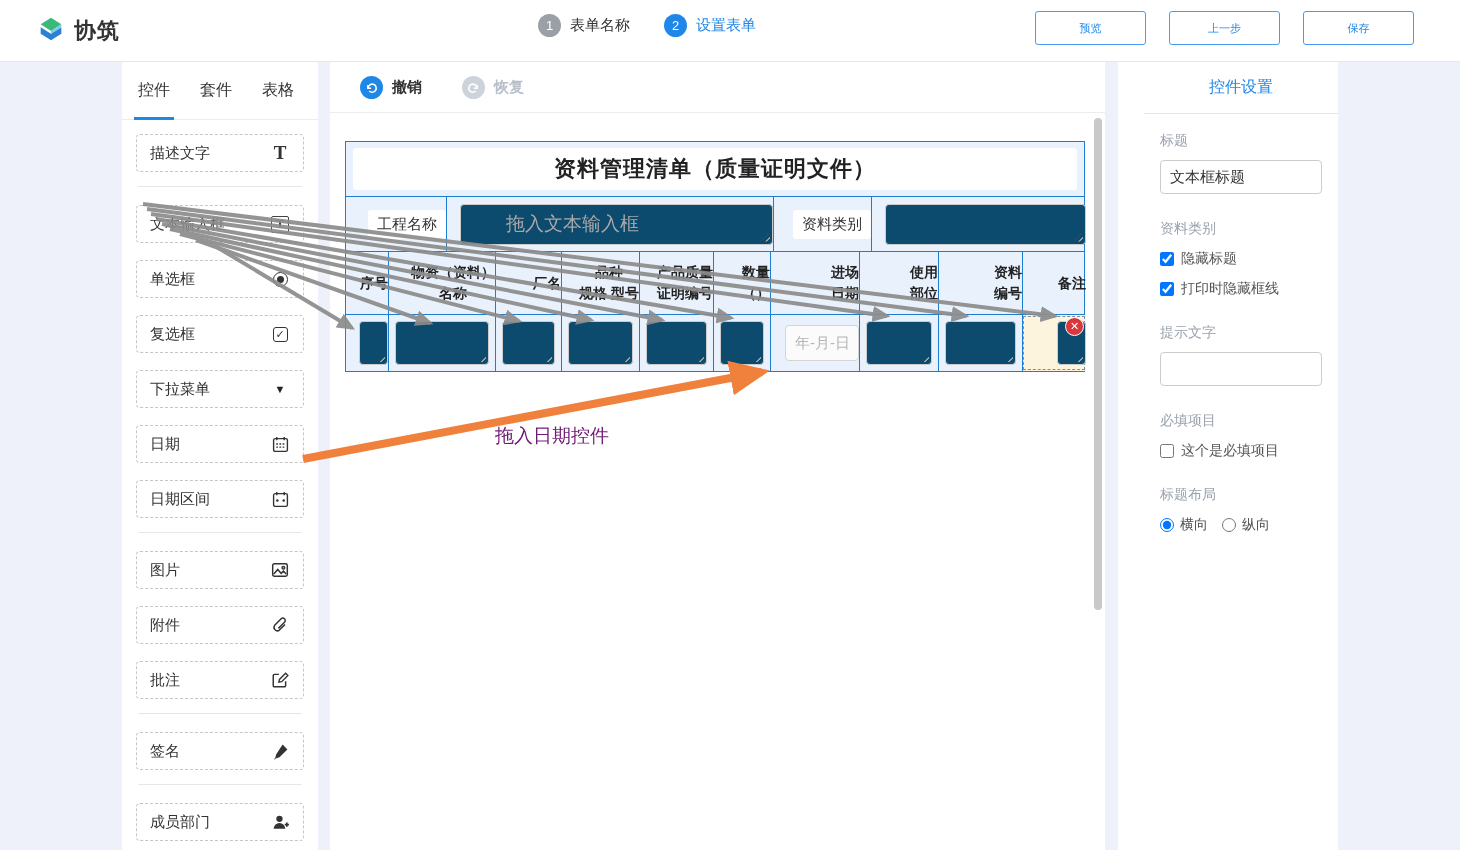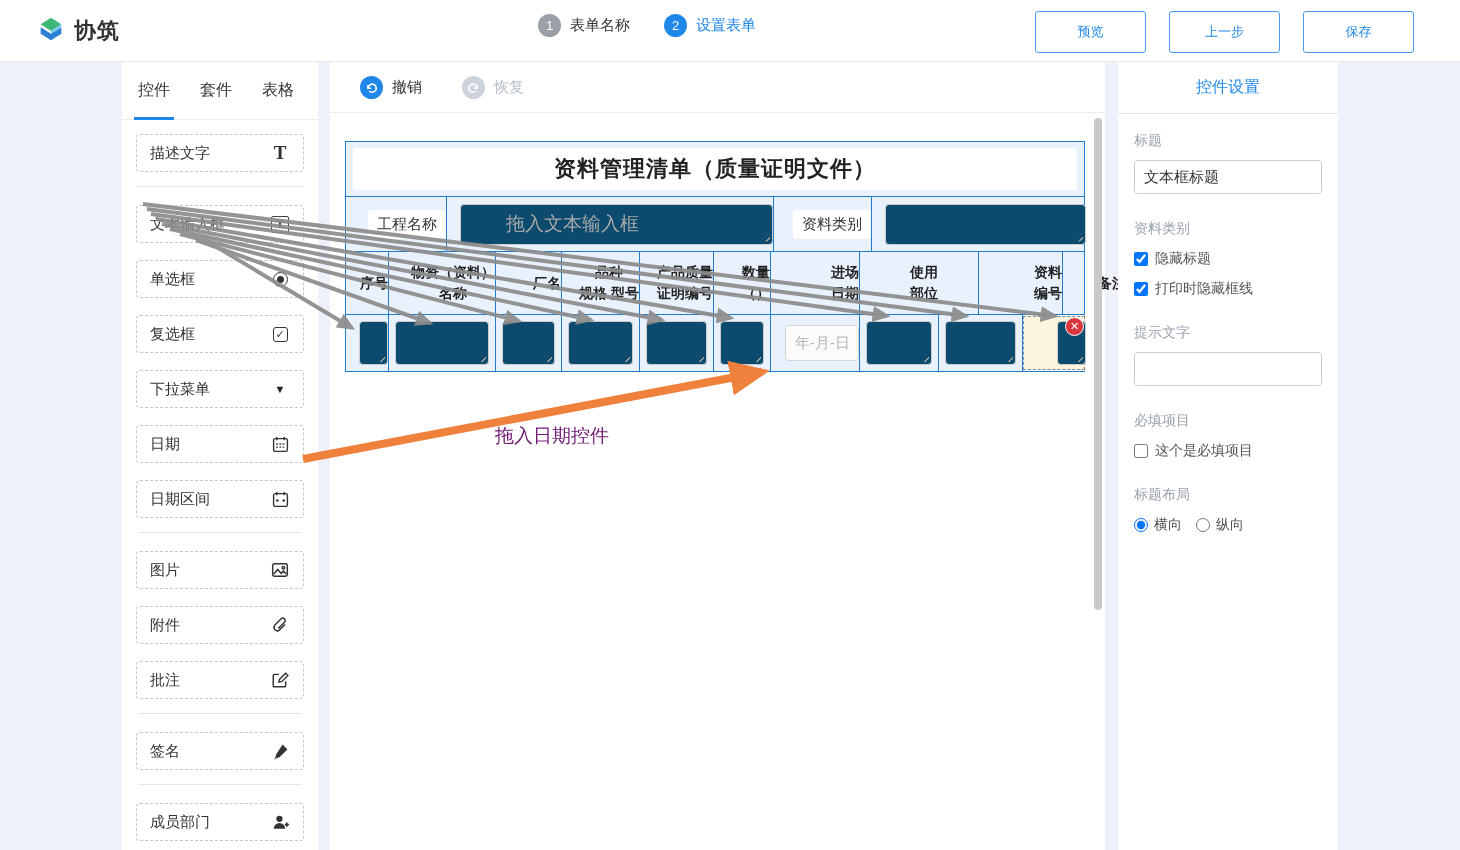--- a/index.html
+++ b/index.html
@@ -9,21 +9,21 @@
   .header { position:absolute; left:0; top:0; width:1460px; height:62px; background:#fff; border-bottom:1px solid #e8e8e8; z-index:10; }
   .logo { position:absolute; left:36px; top:14px; display:flex; align-items:center; gap:8px; }
   .logo-text { font-size:22px; font-weight:bold; color:#333; letter-spacing:1px; }
   .steps { position:absolute; left:538px; top:14px; display:flex; align-items:center; gap:34px; }
   .step { display:flex; align-items:center; gap:9px; }
   .step-circle { width:23px; height:23px; border-radius:50%; color:#fff; font-size:13px; display:flex; align-items:center; justify-content:center; }
   .step-inactive .step-circle { background:#9aa0a6; }
   .step-active .step-circle { background:#1f87e8; }
   .step-label { font-size:15px; color:#333; }
   .step-active .step-label { color:#1f87e8; }
-  .hbtn { position:absolute; top:11px; width:111px; height:42px; background:#fff; border:1px solid #4a9bf0; border-radius:3px; color:#1f87e8; font-size:13px; display:flex; align-items:center; justify-content:center; cursor:pointer; }
+  .hbtn { position:absolute; top:11px; width:111px; height:34px; background:#fff; border:1px solid #4a9bf0; border-radius:3px; color:#1f87e8; font-size:11px; display:flex; align-items:center; justify-content:center; cursor:pointer; }
 
   
   .sidebar { position:absolute; left:122px; top:62px; width:196px; height:788px; background:#fff; z-index:5; }
   .tabs { height:58px; border-bottom:1px solid #ececec; display:flex; align-items:center; padding:0 16px; gap:30px; }
   .tab { font-size:16px; color:#333; height:58px; display:flex; align-items:center; position:relative; cursor:pointer; }
   .tab.active { color:#333; }
   .tab.active::after { content:""; position:absolute; left:-4px; right:-4px; bottom:0; height:3px; background:#1f87e8; }
   .items { padding:14px 14px 0 14px; }
   .pal-item { height:38px; border:1px dashed #c6c6c6; border-radius:4px; display:flex; align-items:center; justify-content:space-between; padding:0 13px; margin-bottom:17px; background:#fff; cursor:grab; }
   .pal-label { font-size:15px; color:#333; }
@@ -32,21 +32,21 @@
   .serifT { font-family:"Liberation Serif","DejaVu Serif",serif; font-weight:bold; font-size:19px; }
   .boxT { width:18px; height:17px; border:1px solid #444; border-radius:2px; font-family:"Liberation Serif","DejaVu Serif",serif; font-weight:bold; font-size:12px; display:flex; align-items:center; justify-content:center; }
   .radio-ico { width:15px; height:15px; border:1.5px solid #333; border-radius:50%; display:flex; align-items:center; justify-content:center; }
   .radio-ico::after { content:""; width:7px; height:7px; background:#333; border-radius:50%; }
   .check-ico { width:15px; height:15px; border:1.5px solid #333; border-radius:3px; font-size:11px; font-weight:bold; display:flex; align-items:center; justify-content:center; }
   .dd-ico { font-size:11px; color:#222; }
 
   
   .canvas { position:absolute; left:330px; top:62px; width:775px; height:788px; background:#fff; z-index:5; }
   .toolbar { height:51px; border-bottom:1px solid #ececec; display:flex; align-items:center; padding:0 30px; gap:40px; }
-  .tool { display:flex; align-items:center; gap:9px; cursor:pointer; }
+  .tool { display:flex; align-items:center; gap:9px; cursor:pointer;font-weight:bold; }
   .tool-circle { width:23px; height:23px; border-radius:50%; display:flex; align-items:center; justify-content:center; }
   .tool-undo .tool-circle { background:#1f87e8; }
   .tool-redo .tool-circle { background:#ccd3db; }
   .tool-undo .tool-label { font-size:15px; color:#333; }
   .tool-redo .tool-label { font-size:15px; color:#b9c0ca; }
   .vscroll { position:absolute; right:3px; top:56px; width:8px; height:492px; background:#c9c9c9; border-radius:4px; }
 
   
   .form { position:absolute; left:15px; top:79px; width:740px; border:1px solid #1d7dd2; background:#e9f2fc; }
   .f-title-row { height:54px; padding:6px 7px; }
@@ -67,21 +67,21 @@
   .ta-cell { width:100%; margin:0 6px; height:44px; }
   .ta-sn { width:29px; height:44px; }
   .date-input { width:74px; height:36px; background:#fbfbfb; border:1px solid #d4d4d4; border-radius:4px; display:flex; align-items:center; padding-left:9px; }
   .ph-date { color:#b5b5b5; font-size:15px; }
   .cell-hl { background:#fcf4dd; outline:1px dashed #7b8fa6; outline-offset:-2px; }
   .del-badge { position:absolute; top:2px; right:2px; width:19px; height:19px; background:#d9363e; border:1px solid #fff; border-radius:50%; color:#fff; font-size:11px; font-weight:bold; display:flex; align-items:center; justify-content:center; z-index:60; cursor:pointer; }
 
   .annotation-label { position:absolute; left:495px; top:423px; font-size:19px; color:#701a75; z-index:55; }
 
   
-  .rpanel { position:absolute; left:1118px; top:62px; width:220px; height:788px; background:#fff; z-index:5; }
+  .rpanel { position:absolute; left:1118px; top:62px; width:220px; height:788px; background:#fff; z-index:5;padding-left:26px; }
   .rp-title { height:52px; display:flex; align-items:center; justify-content:center; color:#1f87e8; font-size:16px; border-bottom:1px solid #e5e5e5; }
   .rp-body { padding:18px 16px; }
   .rp-label { font-size:14px; color:#9aa2ad; margin-bottom:10px; }
   .rp-input { width:100%; height:34px; border:1px solid #ccc; border-radius:4px; padding:0 9px; font-size:15px; color:#333; font-family:inherit; outline:none; }
   .rp-section { margin-top:26px; }
   .rp-check { display:flex; align-items:center; gap:7px; margin-top:12px; font-size:14px; color:#555; }
   .rp-check input { width:14px; height:14px; }
   .rp-radios { display:flex; align-items:center; gap:14px; margin-top:12px; font-size:14px; color:#555; }
   .rp-radio { display:flex; align-items:center; gap:6px; }
   .rp-radio input { width:14px; height:14px; }
@@ -280,21 +280,21 @@
       <div class="f-cell" style="flex:0 0 78px;">品种
 规格 型号</div>
       <div class="f-cell" style="flex:0 0 74px;">产品质量
 证明编号</div>
       <div class="f-cell" style="flex:0 0 57px;">数量
 （）</div>
       <div class="f-cell" style="flex:0 0 89px;">进场
 日期</div>
       <div class="f-cell" style="flex:0 0 79px;">使用
 部位</div>
-      <div class="f-cell" style="flex:0 0 84px;margin-left:40px;">资料
+      <div class="f-cell" style="flex:0 0 84px;">资料
 编号</div>
       <div class="f-cell" style="flex:0 0 64px;">备注</div>
     </div>
     <div class="f-row f-body">
       <div class="f-cell" style="flex:0 0 42px;">
         <div class="ta ta-sn">
             <span class="handle"></span>
           </div>
       </div>
       <div class="f-cell" style="flex:0 0 107px;">

